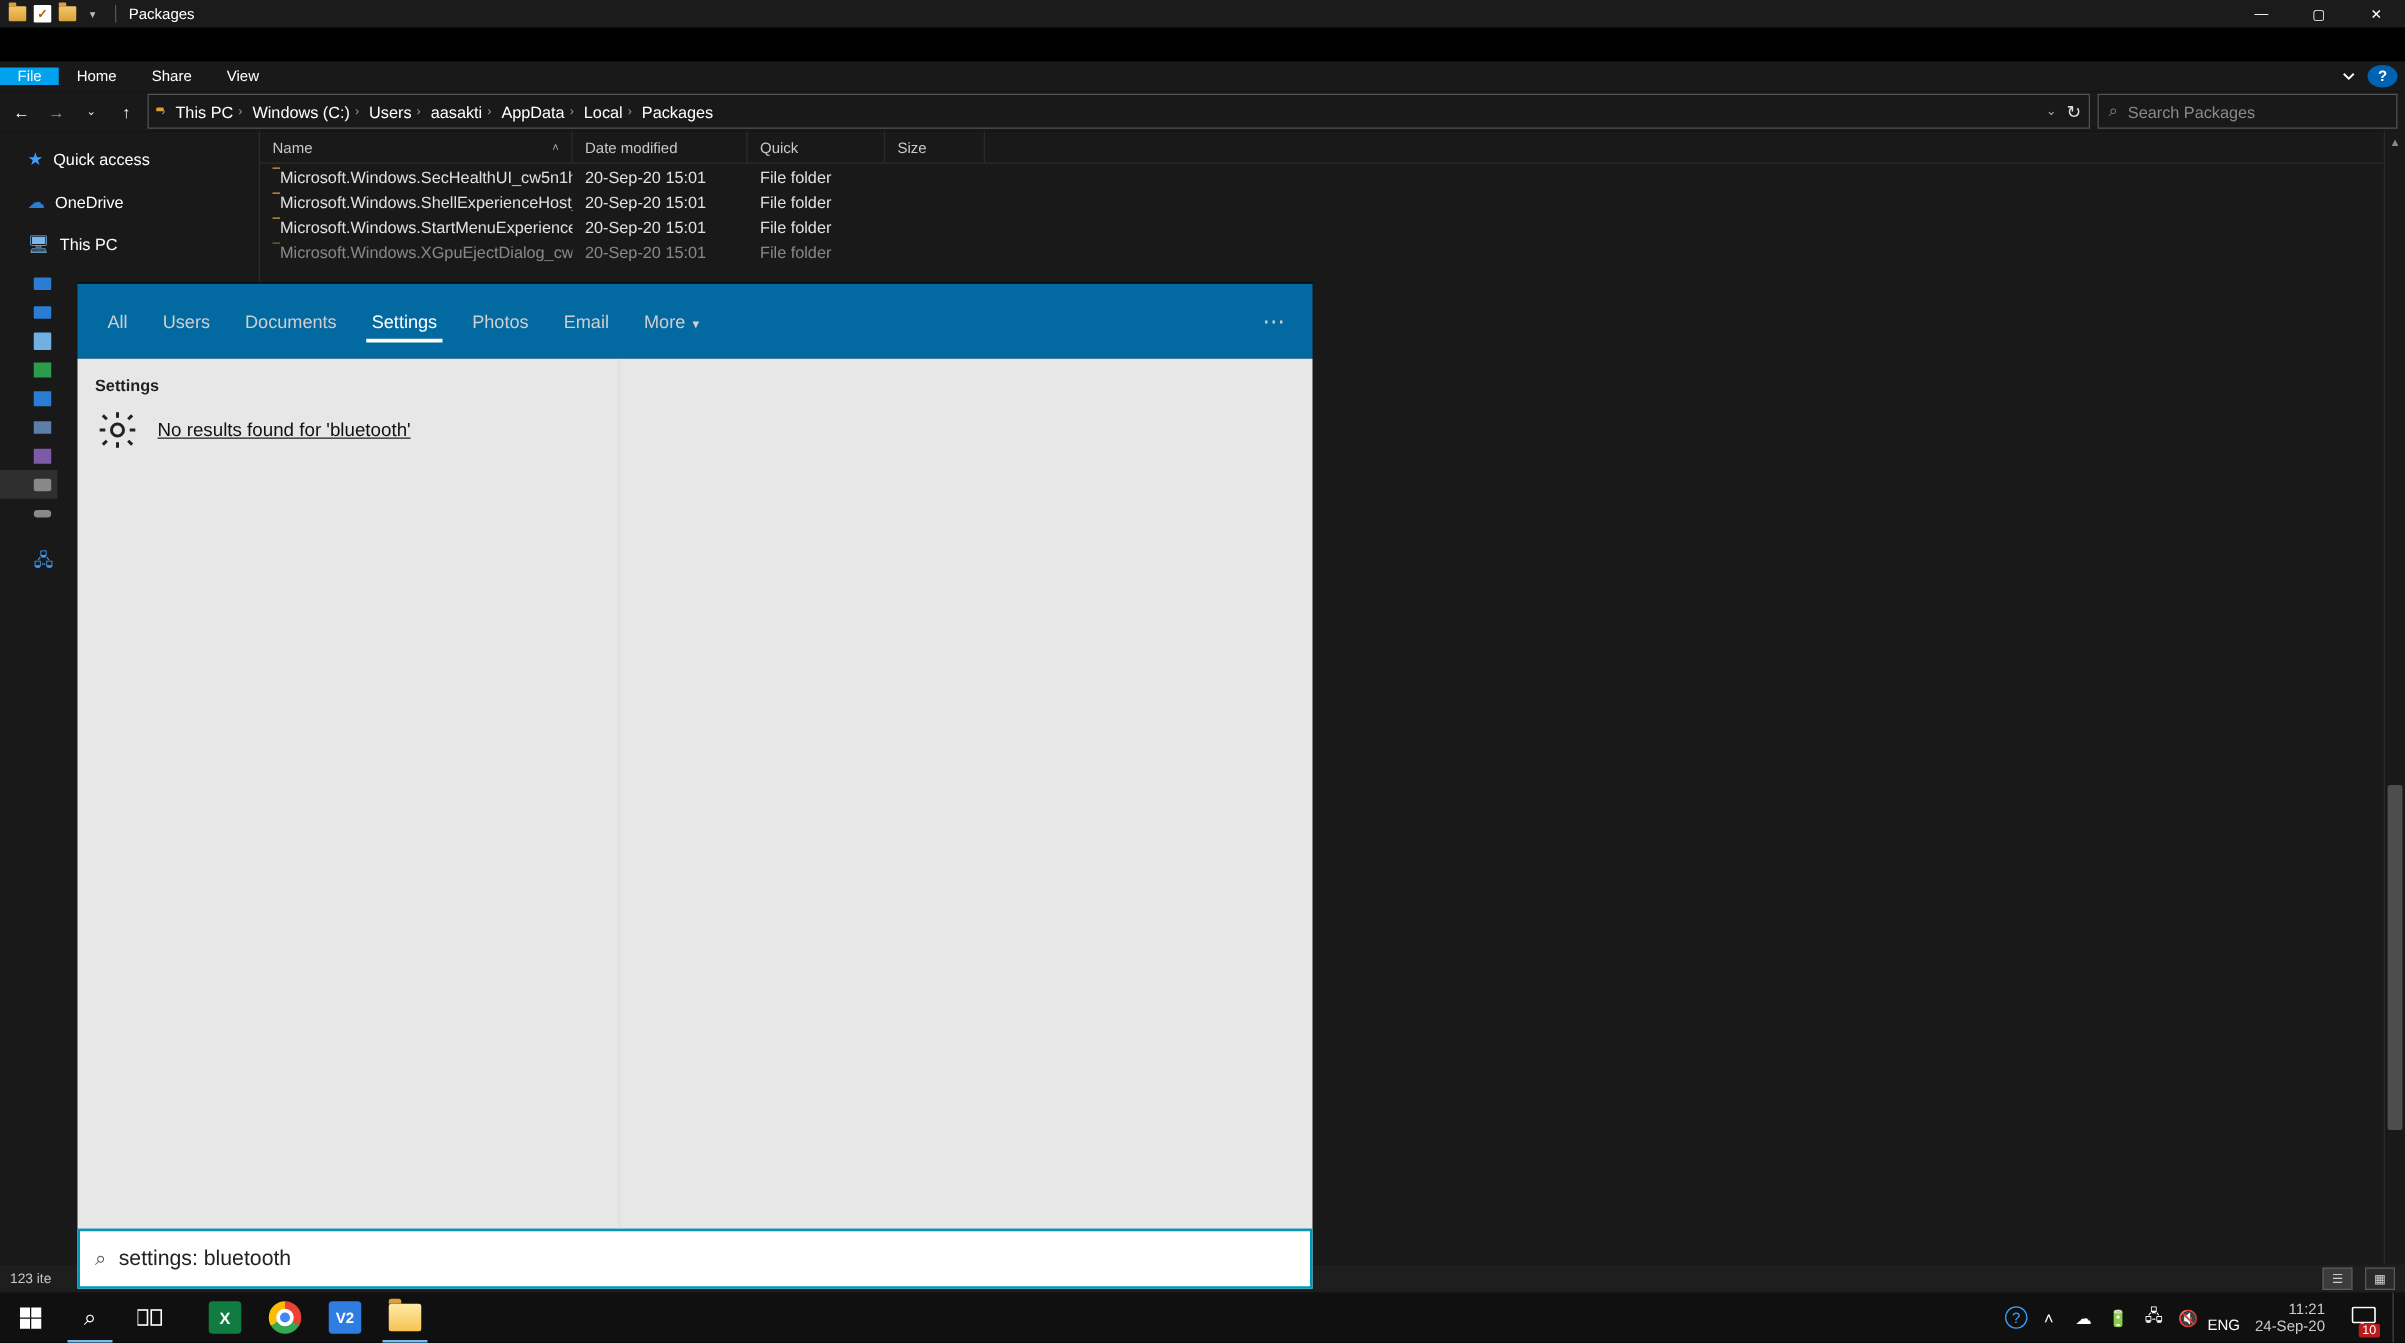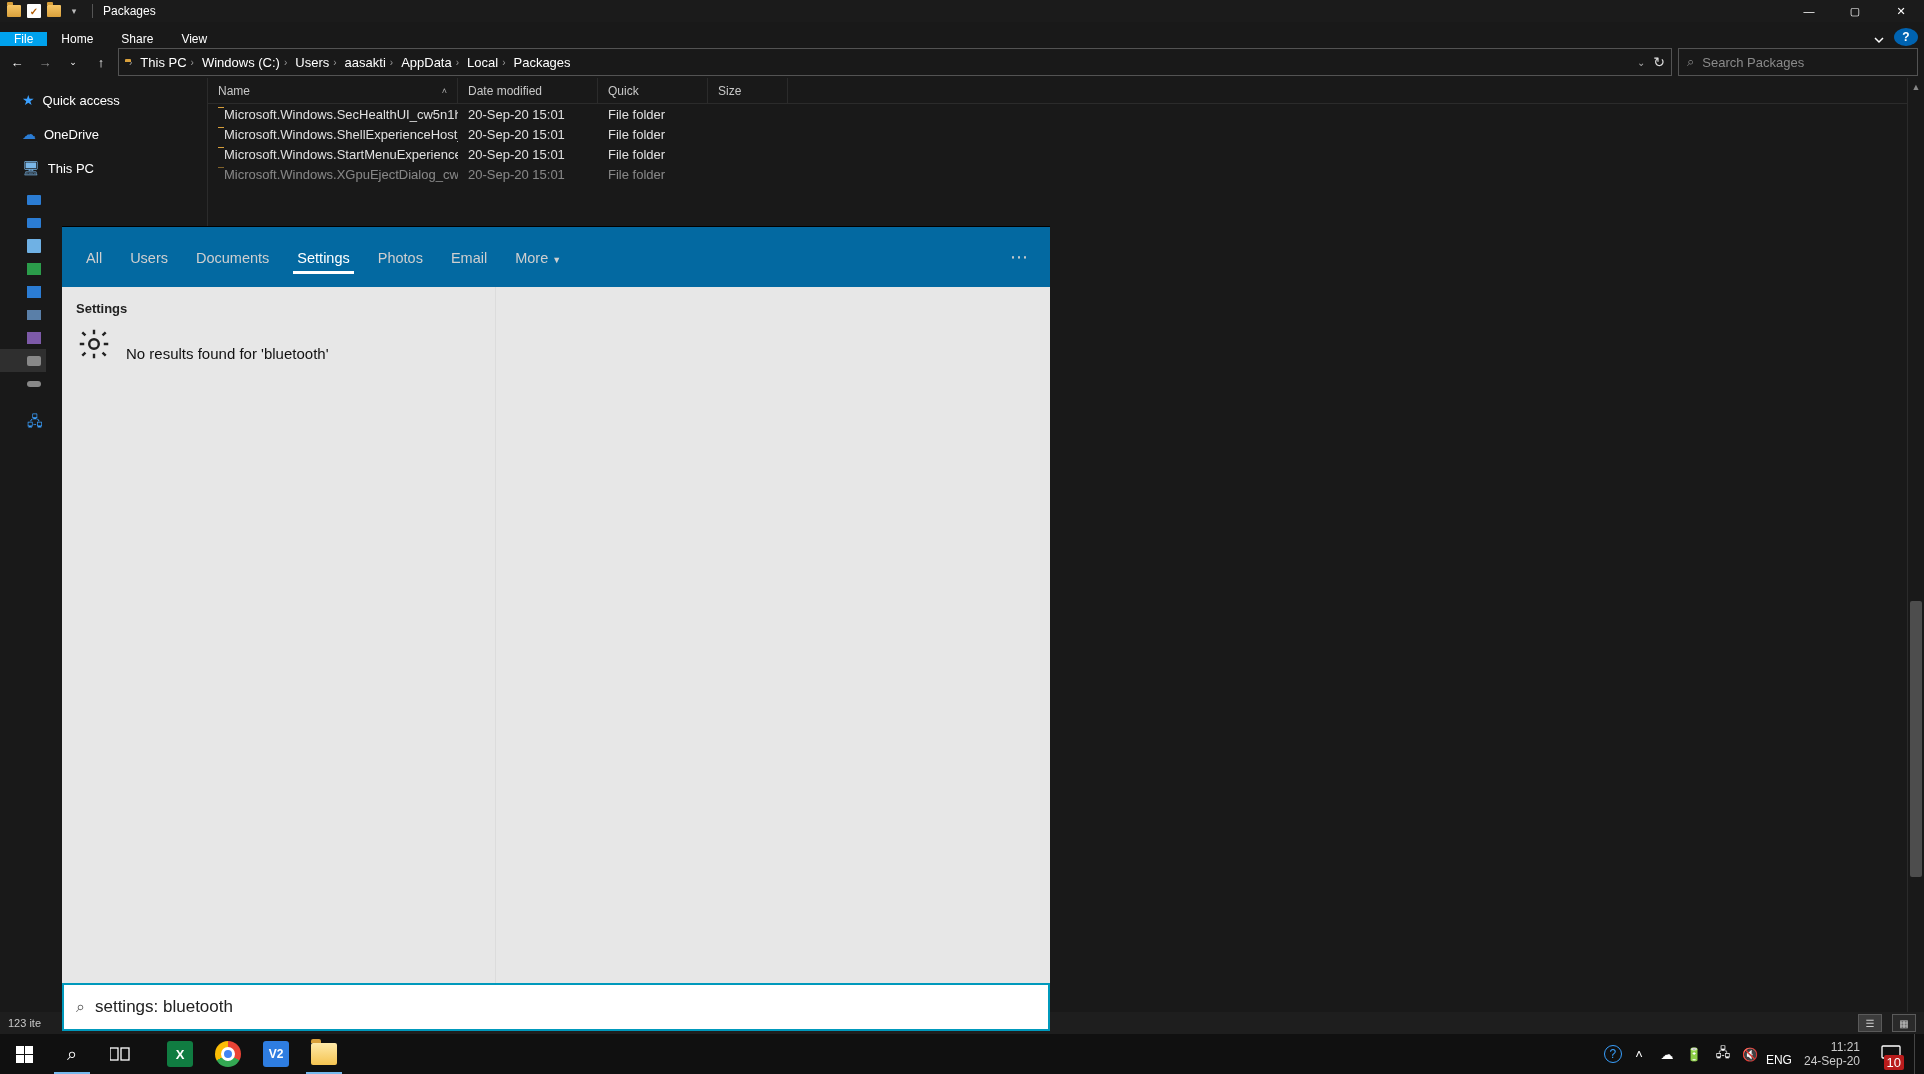--- a/index.html
+++ b/index.html
@@ -19,21 +19,21 @@
   .titlebar .divider { width:1px; height:14px; background:#555; margin:0 6px; }
   .titlebar .title { font-size: 12px; margin-left: 4px; }
   .titlebar .spacer { flex: 1; }
   .winbtn { width: 46px; height: 22px; color: #fff; display: inline-flex; align-items: center; justify-content: center; font-size: 11px; }
   .winbtn.help { width:24px; height:18px; border-radius:50%; background:#0063b1; font-weight:bold; margin-right:6px; font-size:12px; }
   .folder-glyph { width:14px; height:12px; background: linear-gradient(#f6c667,#d9a03b); border-radius:1px; position:relative; }
   .folder-glyph::before { content:""; position:absolute; top:-3px; left:0; width:6px; height:3px; background:#d9a03b; border-radius:1px 1px 0 0; }
   .check-glyph { width:14px; height:14px; background:#fff; border-radius:1px; display:inline-flex; align-items:center; justify-content:center; color:#b05a00; font-size:10px; font-weight:bold; }
 
   
-  .ribbon { display:flex; height:24px; background:#191919; align-items:flex-end; }
+  .ribbon { display:flex; height:24px; background:#191919; align-items:center;margin-top:27px; }
   .ribbon .tab { padding:0 14px; font-size:12px; color:#fff; display:flex; align-items:center; }
   .ribbon .tab.file { background: var(--accent); color:#fff; }
   .ribbon .rspacer { flex:1; }
   .ribbon .chev { width:30px; display:flex; align-items:center; justify-content:center; color:#fff; font-size:10px; }
 
   
   .addrbar { height:32px; background:#191919; display:flex; align-items:center; padding:2px 6px; gap:6px; }
   .navbtn { width:22px; height:22px; display:inline-flex; align-items:center; justify-content:center; color:#fff; font-size:13px; }
   .addrbox { flex:1; height:28px; border:1px solid #535353; background:#191919; display:flex; align-items:center; padding:0 6px; gap:4px; overflow:hidden; }
   .crumb { font-size:13px; color:#fff; display:inline-flex; align-items:center; gap:8px; white-space:nowrap; }
@@ -89,39 +89,39 @@
   .stab { font-size:14.5px; color:#cfcfcf; padding:18px 4px 16px; position:relative; }
   .stab.active { color:#fff; }
   .stab.active::after { content:""; position:absolute; left:0; right:0; bottom:8px; height:3px; background:#fff; }
   .stab .caret { font-size:9px; margin-left:4px; }
   .stab-filler { flex:1; }
   .dots { font-size:18px; letter-spacing:2px; color:#cfcfcf; }
 
   .search-body { flex:1; background:#e7e7e7; display:flex; color:#222; }
   .search-left { width:434px; border-right:1px solid #dcdcdc; padding:14px 0 0 14px; }
   .search-cat { font-size:13px; font-weight:600; margin-bottom:10px; color:#222; }
-  .noresult-row { display:flex; align-items:flex-end; gap:14px; }
+  .noresult-row { display:flex; align-items:center; gap:14px;text-decoration:underline; }
   .gear-big { width:36px; height:36px; }
   .noresult-text { font-size:15px; color:#111; }
 
   .search-input-row { height:48px; background:#fff; border:2px solid #0099bc; display:flex; align-items:center; padding:0 12px; gap:10px; }
   .search-input-row input { flex:1; border:none; outline:none; font-size:17px; color:#222; background:transparent; }
   @keyframes blink { 50% { opacity:0; } }
 
   
   .taskbar { position:absolute; left:0; right:0; bottom:0; height:40px; background:#101010; display:flex; align-items:center; z-index:60; }
   .tbtn { width:48px; height:40px; display:inline-flex; align-items:center; justify-content:center; color:#fff; position:relative; }
   .tbtn.active::after { content:""; position:absolute; bottom:0; left:6px; right:6px; height:2px; background:#76b9ed; }
   .taskbar .spacer { flex:1; }
   .tray { display:flex; align-items:center; gap:6px; padding-right:4px; }
   .tray .ti { width:22px; height:40px; display:inline-flex; align-items:center; justify-content:center; color:#fff; font-size:13px; }
   .tray .lang { font-size:12px; padding:0 6px;margin-top:12px; }
   .tray .clock { font-size:12px; text-align:right; line-height:14px; padding:0 8px; }
   .tray .notif { width:34px; height:40px; display:inline-flex; align-items:center; justify-content:center; position:relative; }
-  .notif-badge { position:absolute; bottom:4px; right:4px; background:#b91c1c; color:#fff; font-size:13px; padding:0 3px; border-radius:2px; }
+  .notif-badge { position:absolute; bottom:4px; right:4px; background:#b91c1c; color:#fff; font-size:10px; padding:0 3px; border-radius:2px; }
 
   .start-logo { display:grid; grid-template-columns:8px 8px; grid-template-rows:8px 8px; gap:1px; }
   .start-logo span { background:#fff; }
 
   .app-icon { width:26px; height:26px; border-radius:3px; display:inline-flex; align-items:center; justify-content:center; font-size:13px; font-weight:bold; color:#fff; }
   .excel-icon { background:#107c41; }
   .chrome-icon { background: conic-gradient(#ea4335 0 120deg,#34a853 120deg 240deg,#fbbc05 240deg 360deg); border-radius:50%; position:relative; }
   .chrome-icon::after { content:""; position:absolute; inset:6px; background:#4285f4; border:3px solid #fff; border-radius:50%; }
   .vnc-icon { background:#2e7de1; font-size:12px; }
   .fe-icon { width:26px; height:22px; background:linear-gradient(#ffe9a8,#f5c451); border-radius:2px; position:relative; }

